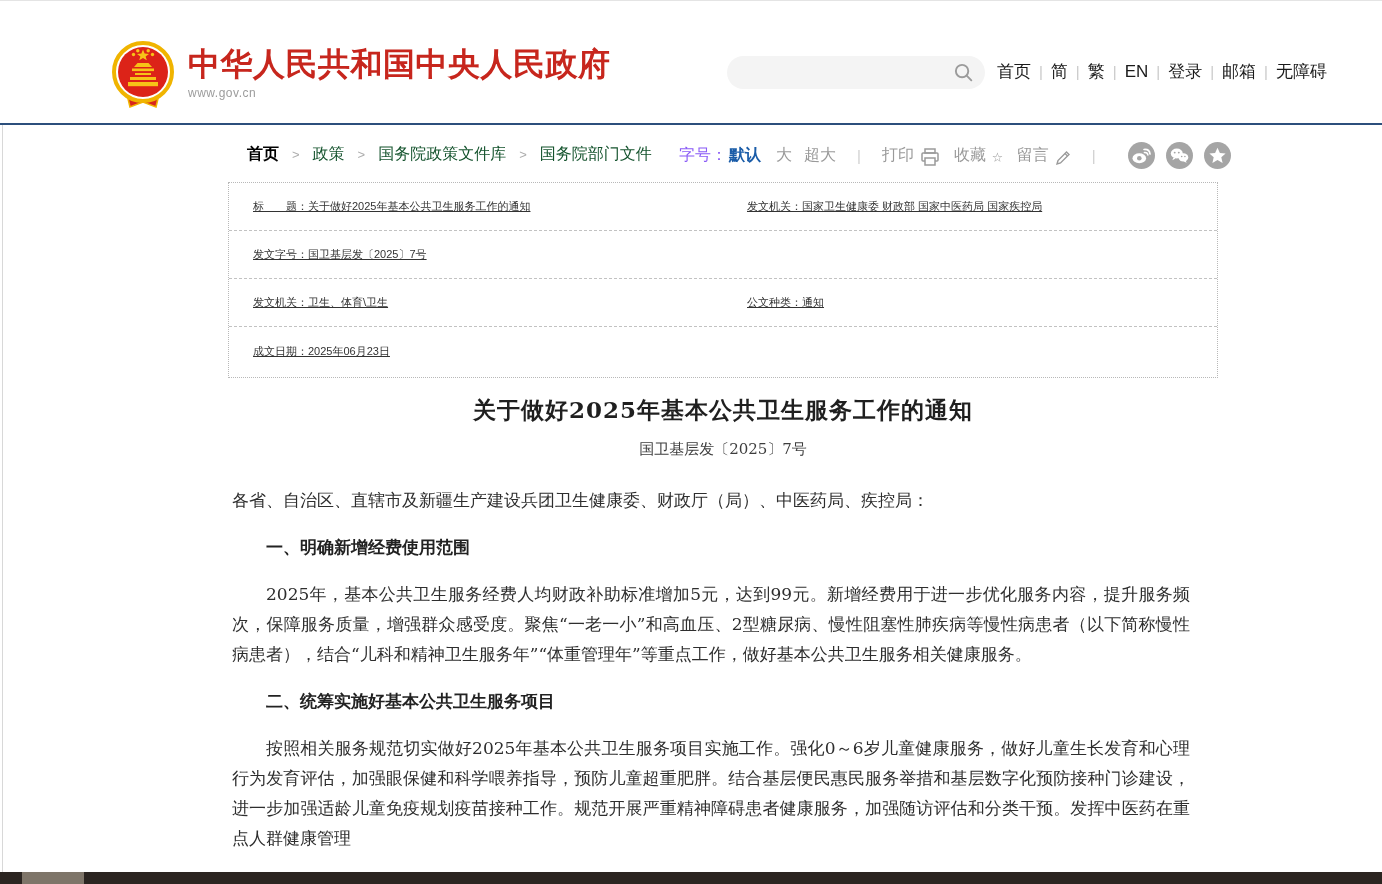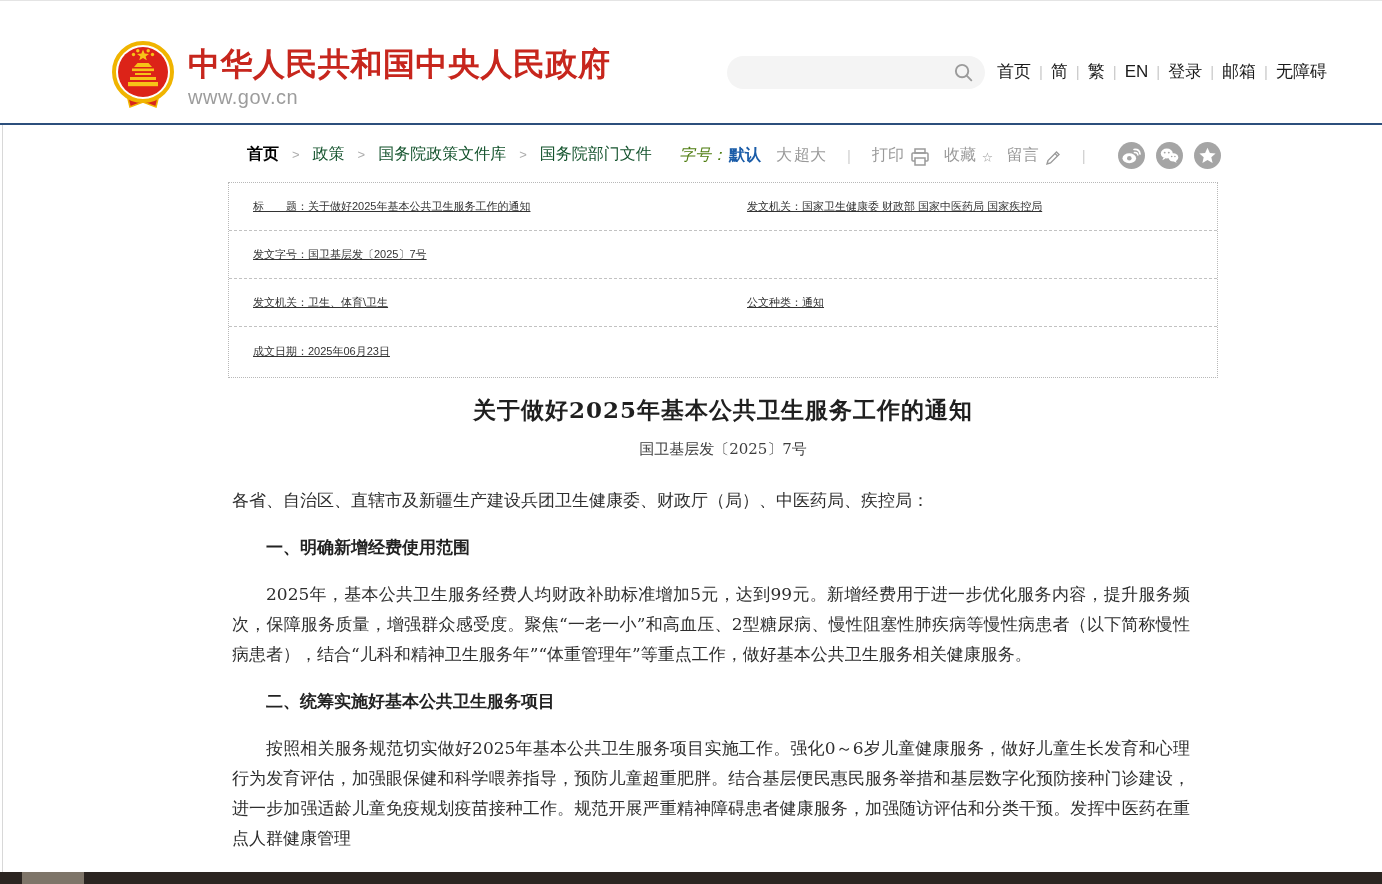--- a/index.html
+++ b/index.html
@@ -17,46 +17,46 @@
   
   .site-header{position:absolute;top:1px;left:0;width:1382px;height:122px;background:#fff;}
   .logo-group{position:absolute;left:112px;top:40px;display:flex;align-items:flex-start;cursor:pointer;}
   .emblem{width:62px;height:70px;display:block;}
   .brand-text{margin-left:14px;padding-top:5px;}
   .brand-title{
     font-family:"DejaVu Serif","Liberation Serif",serif;
     font-size:32px;font-weight:700;color:var(--brand-red,#c7261d);
     letter-spacing:0.5px;line-height:1.15;white-space:nowrap;
   }
-  .brand-url{font-size:20px;color:#9c9c9c;margin-top:3px;letter-spacing:0.5px;}
+  .brand-url{font-size:12px;color:#9c9c9c;margin-top:3px;letter-spacing:0.5px;}
 
   .search-box{position:absolute;left:727px;top:55px;width:258px;height:33px;background:#f4f4f4;border-radius:17px;}
   .search-input{position:absolute;left:18px;top:1px;width:190px;height:30px;background:transparent;border:none;outline:none;font-size:15px;color:#333;}
   .search-icon{position:absolute;right:11px;top:6px;width:21px;height:21px;cursor:pointer;}
 
   .top-nav{position:absolute;right:48px;top:59px;display:flex;align-items:center;font-size:17px;white-space:nowrap;}
   .top-nav a{color:#1a1a1a;text-decoration:none;padding:0 7px;}
   .nav-sep{color:#c9c9c9;font-size:15px;padding:0 1px;}
 
   .header-divider{position:absolute;top:123px;left:0;width:1382px;height:2px;background:var(--navy,#2c4f7c);}
 
   
   .crumb-row{position:absolute;top:125px;left:0;width:1382px;height:57px;}
   .breadcrumb{position:absolute;left:247px;top:19px;display:flex;align-items:center;font-size:16px;}
   .breadcrumb a{color:#14532d;text-decoration:none;}
   .breadcrumb a.first{font-weight:700;color:#000;}
   .crumb-sep{color:#adadad;font-size:13px;margin:0 13px;}
 
   .page-toolbar{position:absolute;left:679px;top:17px;height:26px;display:flex;align-items:center;font-size:16px;white-space:nowrap;}
-  .fs-label{color:#4d7c0f;font-style:italic;}
+  .fs-label{color:#8b5cf6;}
   .fs-opt{text-decoration:none;cursor:pointer;}
   .fs-active{color:var(--link-blue,#1a5ca8);font-weight:700;margin-left:2px;}
   .fs-plain{color:#9a9a9a;}
   .fs-da{margin-left:15px;}
-  .fs-chaoda{margin-left:2px;}
+  .fs-chaoda{margin-left:12px;}
   .tb-sep{color:#cfcfcf;margin:0 21px;font-size:15px;}
   .tool-link{color:#9a9a9a;text-decoration:none;display:flex;align-items:flex-end;cursor:pointer;font-family:Liberation Mono, monospace;}
   .tool-link + .tool-link{margin-left:14px;}
   .tool-icon{margin-left:6px;display:inline-flex;align-items:center;}
   .star-glyph{font-size:18px;color:#9a9a9a;line-height:1;}
   .share-group{display:flex;align-items:center;}
   .share-circle{width:27px;height:27px;margin-left:11px;cursor:pointer;display:block;}
 
   
   .meta-box{position:absolute;left:228px;top:182px;width:990px;height:196px;border:1px dotted #b8b8b8;background:#fff;}

